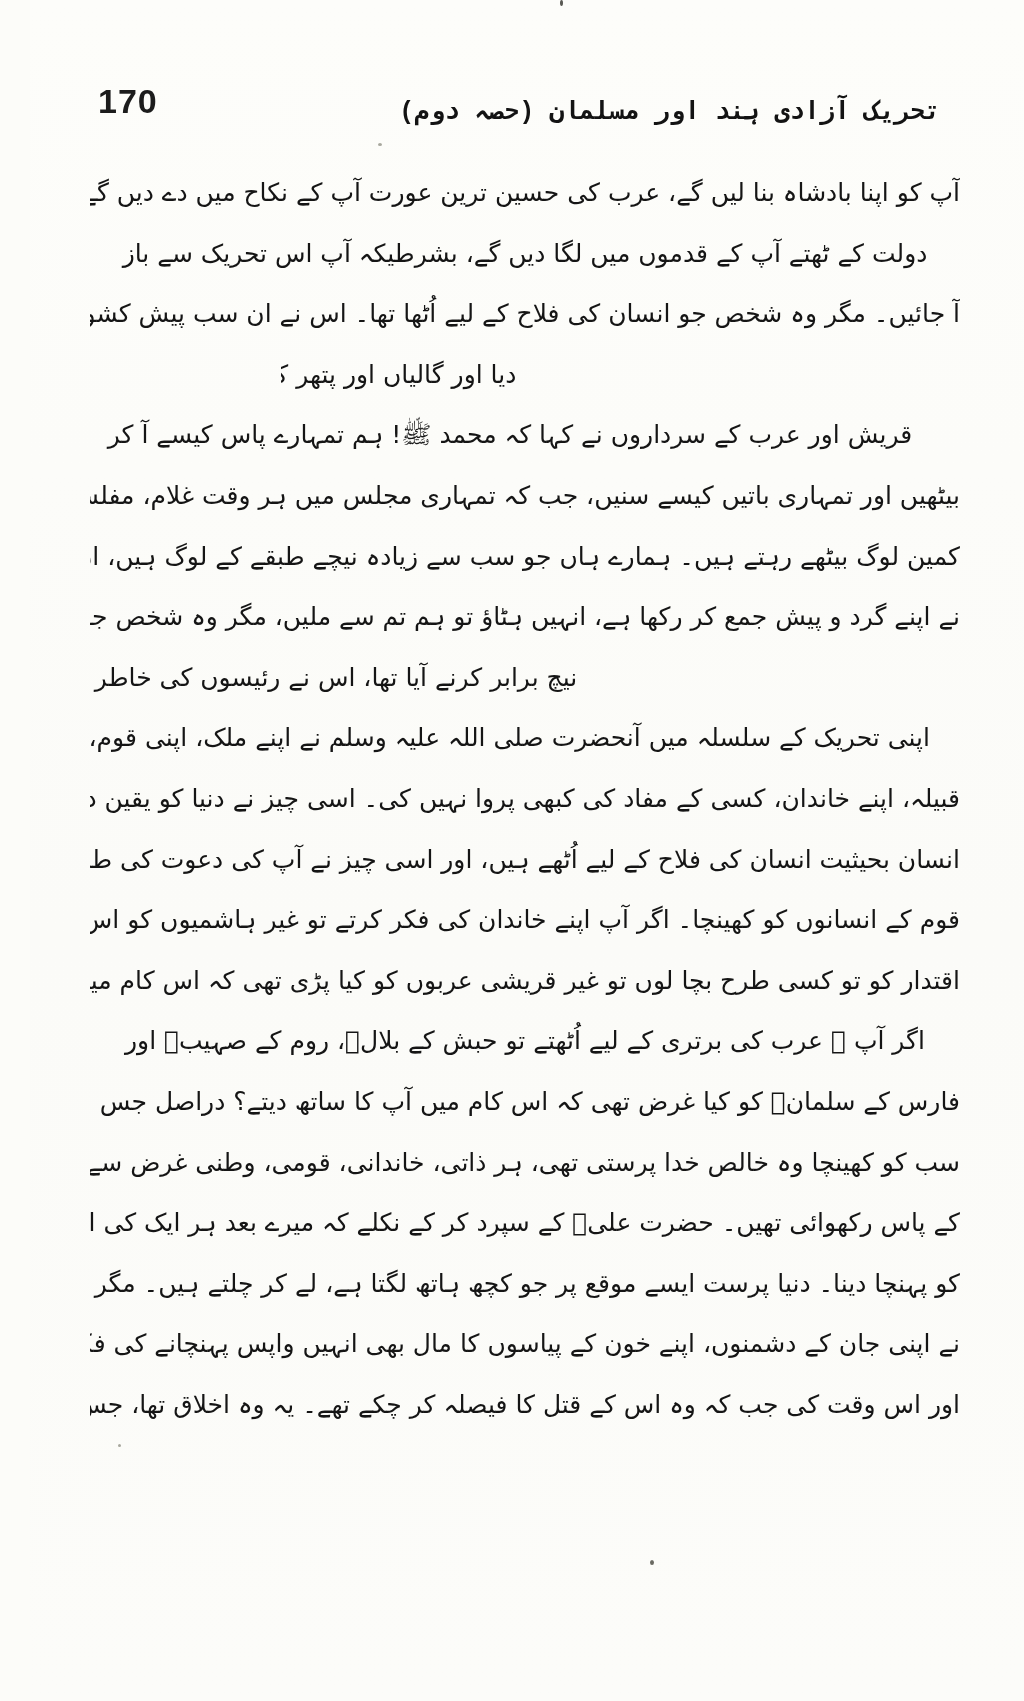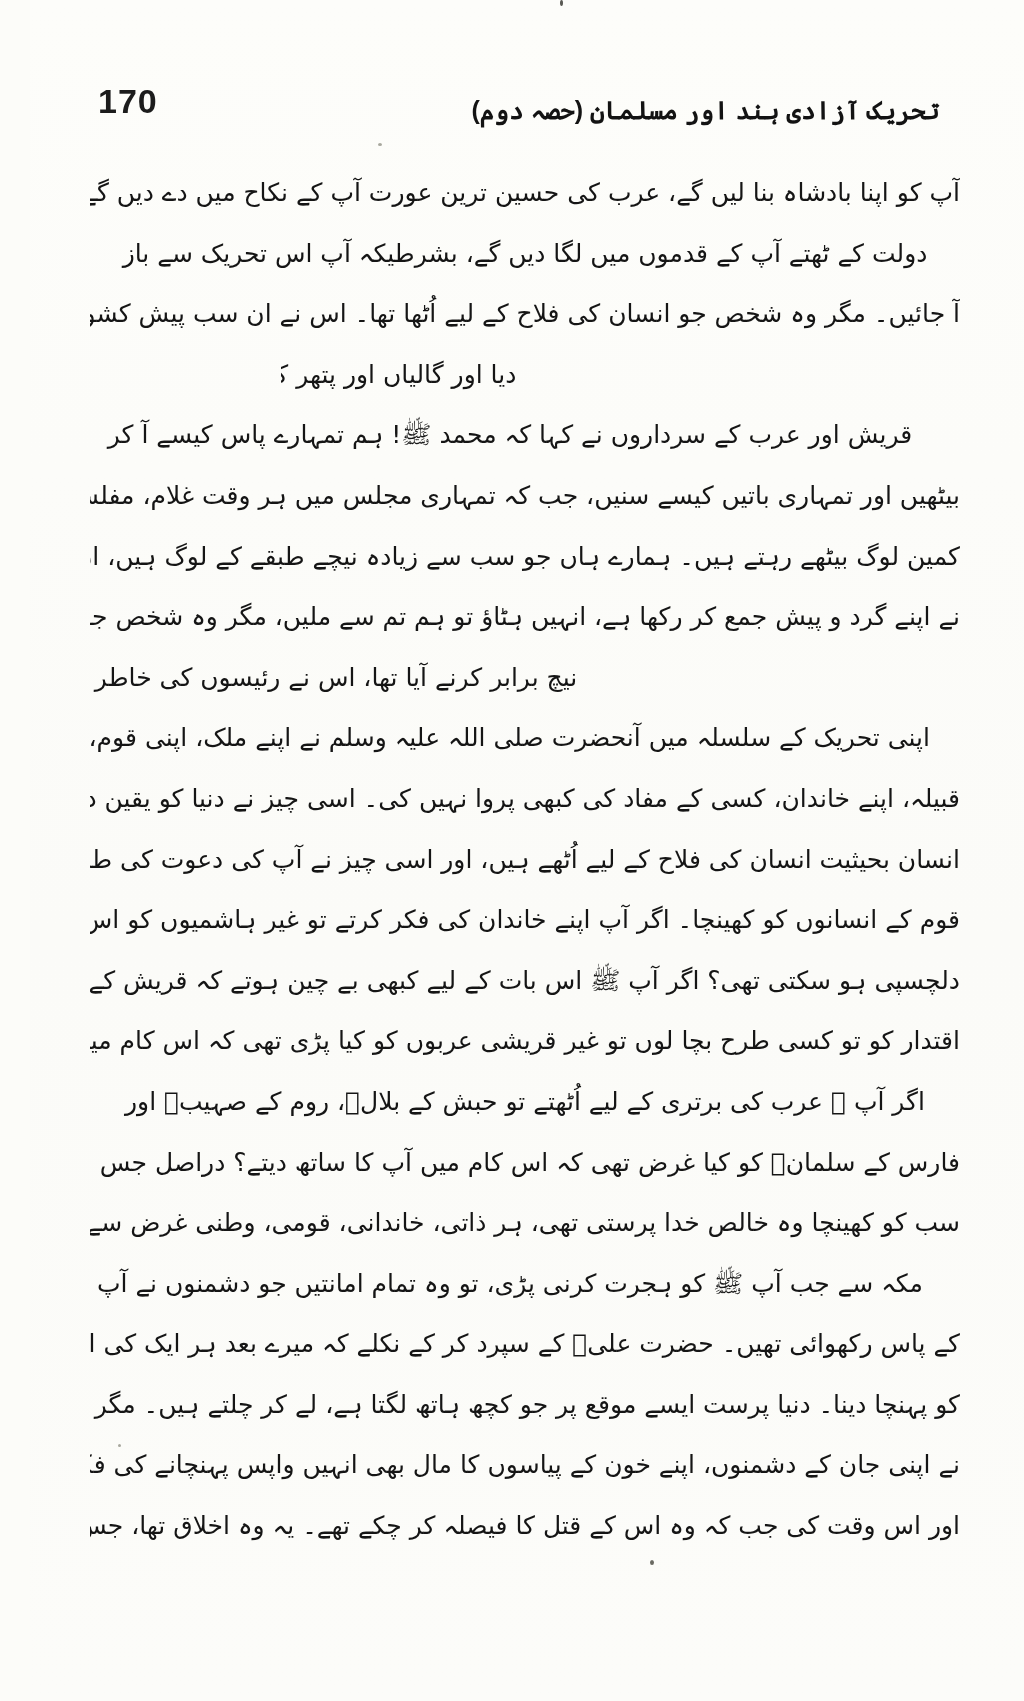--- a/index.html
+++ b/index.html
@@ -33,21 +33,21 @@
   .header-title {
     position: absolute;
     top: 96px;
     right: 84px;
     direction: rtl;
     text-align: right;
     font-size: 25px;
     font-weight: 600;
     color: #131313;
     white-space: nowrap;
-    font-family: Liberation Sans, sans-serif;
+    font-family: Liberation Mono, monospace;
   }
   .text-block {
     position: absolute;
     top: 163px;
     left: 60px;
     right: 64px;
     direction: rtl;
   }
   .para {
     margin: 0;
@@ -121,29 +121,27 @@
       <div class="line">کمین لوگ بیٹھے رہتے ہیں۔ ہمارے ہاں جو سب سے زیادہ نیچے طبقے کے لوگ ہیں، ان کو تم</div>
       <div class="line">نے اپنے گرد و پیش جمع کر رکھا ہے، انہیں ہٹاؤ تو ہم تم سے ملیں، مگر وہ شخص جو انسانوں کی اونچ</div>
       <div class="line end-wide">نیچ برابر کرنے آیا تھا، اس نے رئیسوں کی خاطر غریبوں کو دُھتکارنے سے انکار کر دیا۔</div>
     </div>
 
     <div class="para">
       <div class="line first">اپنی تحریک کے سلسلہ میں آنحضرت صلی اللہ علیہ وسلم نے اپنے ملک، اپنی قوم، اپنے</div>
       <div class="line">قبیلہ، اپنے خاندان، کسی کے مفاد کی کبھی پروا نہیں کی۔ اسی چیز نے دنیا کو یقین دلایا کہ آپؐ</div>
       <div class="line">انسان بحیثیت انسان کی فلاح کے لیے اُٹھے ہیں، اور اسی چیز نے آپ کی دعوت کی طرف ہر</div>
       <div class="line">قوم کے انسانوں کو کھینچا۔ اگر آپ اپنے خاندان کی فکر کرتے تو غیر ہاشمیوں کو اس فکر سے کیا</div>
-      <div class="line">دلچسپی ہو سکتی تھی؟ اگر آپ ﷺ اس بات کے لیے کبھی بے چین ہوتے کہ قریش کے</div>
       <div class="line">اقتدار کو تو کسی طرح بچا لوں تو غیر قریشی عربوں کو کیا پڑی تھی کہ اس کام میں شریک ہوتے؟</div>
       <div class="line">اگر آپ ﷺ عرب کی برتری کے لیے اُٹھتے تو حبش کے بلالؓ، روم کے صہیبؓ اور</div>
       <div class="line">فارس کے سلمانؓ کو کیا غرض تھی کہ اس کام میں آپ کا ساتھ دیتے؟ دراصل جس چیز نے</div>
       <div class="line">سب کو کھینچا وہ خالص خدا پرستی تھی، ہر ذاتی، خاندانی، قومی، وطنی غرض سے مکمل بے لوثی تھی۔</div>
     </div>
 
     <div class="para">
-      <div class="line first">مکہ سے جب آپ ﷺ کو ہجرت کرنی پڑی، تو وہ تمام امانتیں جو دشمنوں نے آپ</div>
       <div class="line">کے پاس رکھوائی تھیں۔ حضرت علیؓ کے سپرد کر کے نکلے کہ میرے بعد ہر ایک کی امانت اس</div>
       <div class="line">کو پہنچا دینا۔ دنیا پرست ایسے موقع پر جو کچھ ہاتھ لگتا ہے، لے کر چلتے ہیں۔ مگر خدا پرست</div>
       <div class="line">نے اپنی جان کے دشمنوں، اپنے خون کے پیاسوں کا مال بھی انہیں واپس پہنچانے کی فکر کی</div>
       <div class="line">اور اس وقت کی جب کہ وہ اس کے قتل کا فیصلہ کر چکے تھے۔ یہ وہ اخلاق تھا، جس کو دیکھ کر</div>
     </div>
 
   </div>
 </div>
 
 </body></html>

